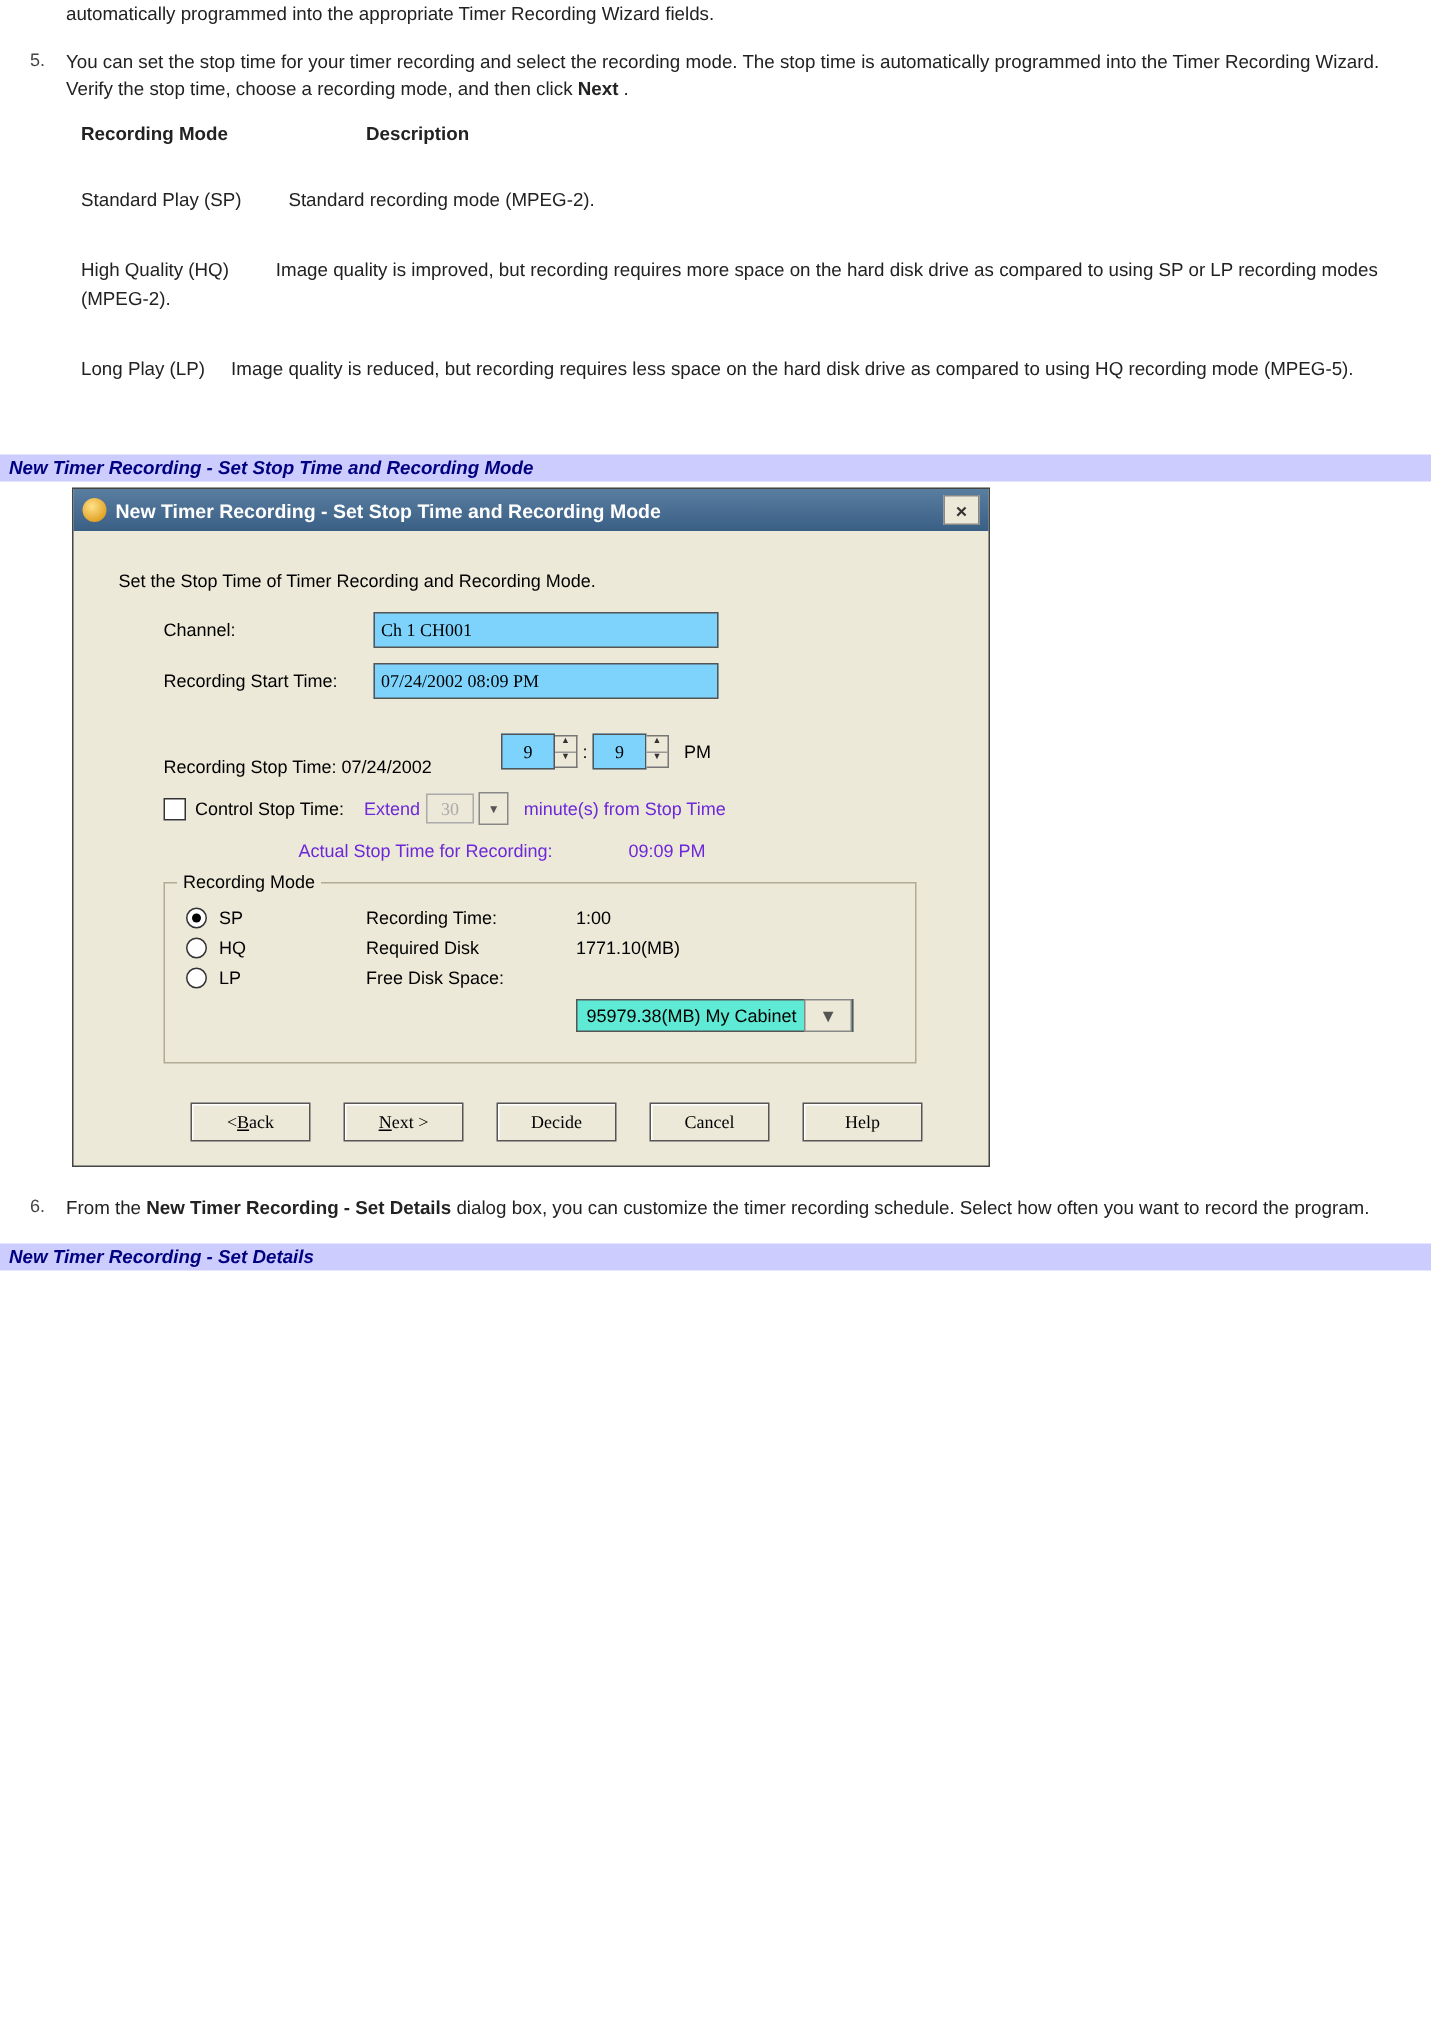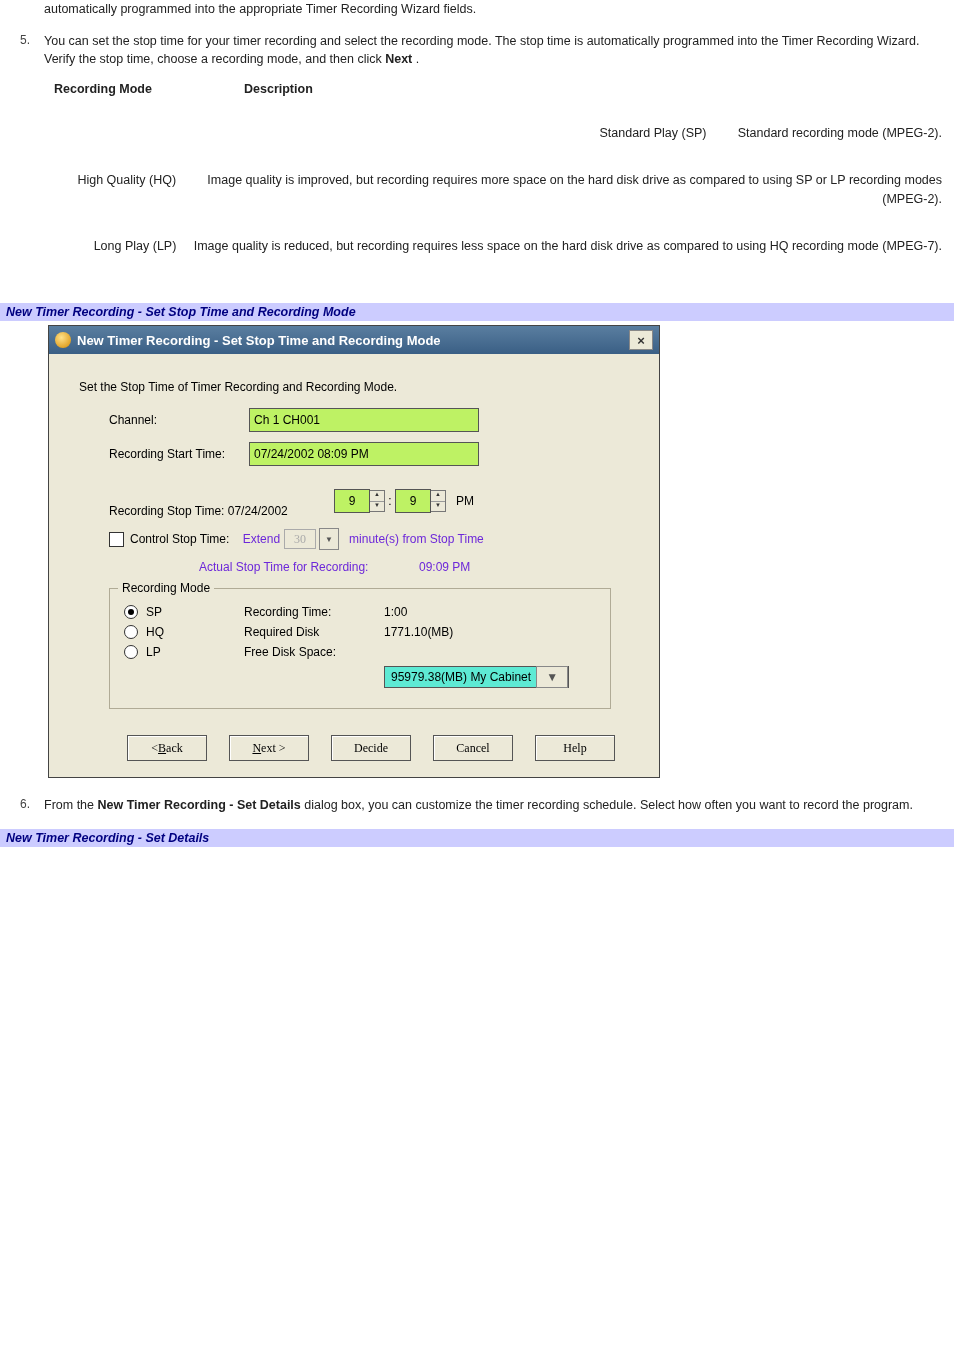--- a/index.html
+++ b/index.html
@@ -10,21 +10,21 @@
     padding: 0;
     width: 954px;
     background: #fff;
   }
   .content { padding: 0 12px 20px 44px; }
   .li-num { position: absolute; margin-left: -24px; color: #444; font-size: 12px; }
   .para { margin: 0 0 14px 0; line-height: 1.45; }
   .table-row { display: flex; margin: 10px 0 28px 10px; }
   .col1 { width: 190px; font-weight: 700; }
   .col2 { font-weight: 700; }
-  .mode-block { margin: 0 0 28px 10px; line-height: 1.5; text-align: right; }
+  .mode-block { margin: 0 0 28px 10px; line-height: 1.5; }
   .heading-bar {
     background: #ccccff;
     color: #000080;
     font-weight: 700;
     font-style: italic;
     font-size: 12.5px;
     padding: 2px 6px;
     margin: 0 0 4px 0;
   }
 
@@ -54,22 +54,22 @@
     background:#ece9d8;border:1px solid #888;
     display:flex;align-items:center;justify-content:center;
     color:#333;font-weight:700;font-family:Arial;
     cursor:pointer;
   }
   .dlg-body { padding: 26px 18px 16px 30px; }
   .dlg-text { margin: 0 0 14px 0; }
   .field-row { display:flex; align-items:center; margin: 6px 0 10px 30px; }
   .lbl { width: 140px; }
   .txt-input {
-    height: 20px; border: 1px solid #555; background:#bef264;
-    padding: 1px 4px; font-family: Liberation Sans, sans-serif; font-size:12px;
+    height: 20px; border: 1px solid #555; background:#7dd3fc;
+    padding: 1px 4px; font-family: Liberation Serif, serif; font-size:12px;
   }
   .w220{width:220px;}
   .small{width:26px;text-align:center;}
   .spin {
     width:14px;height:20px;display:inline-flex;flex-direction:column;
     border:1px solid #777;border-left:none;background:#ece9d8;
   }
   .spin div{flex:1;font-size:6px;line-height:1;text-align:center;color:#333;border-bottom:1px solid #999;}
   .spin div:last-child{border-bottom:none;}
   .checkbox {
@@ -140,21 +140,21 @@
     <span>Standard recording mode (MPEG-2).</span>
   </div>
   <div class="mode-block">
     <span>High Quality (HQ)</span>
     &nbsp;&nbsp;&nbsp;&nbsp;&nbsp;&nbsp;&nbsp;
     <span>Image quality is improved, but recording requires more space on the hard disk drive as compared to using SP or LP recording modes (MPEG-2).</span>
   </div>
   <div class="mode-block">
     <span>Long Play (LP)</span>
     &nbsp;&nbsp;&nbsp;
-    <span>Image quality is reduced, but recording requires less space on the hard disk drive as compared to using HQ recording mode (MPEG-7).</span>
+    <span>Image quality is reduced, but recording requires less space on the hard disk drive as compared to using HQ recording mode (MPEG-5).</span>
   </div>
 </div>
 
 <div class="heading-bar">New Timer Recording - Set Stop Time and Recording Mode</div>
 
 <div class="content" style="padding-top:0;padding-bottom:0;">
   <div class="dialog">
     <div class="titlebar">
       <span class="title-icon"></span>
       <span>New Timer Recording - Set Stop Time and Recording Mode</span>

